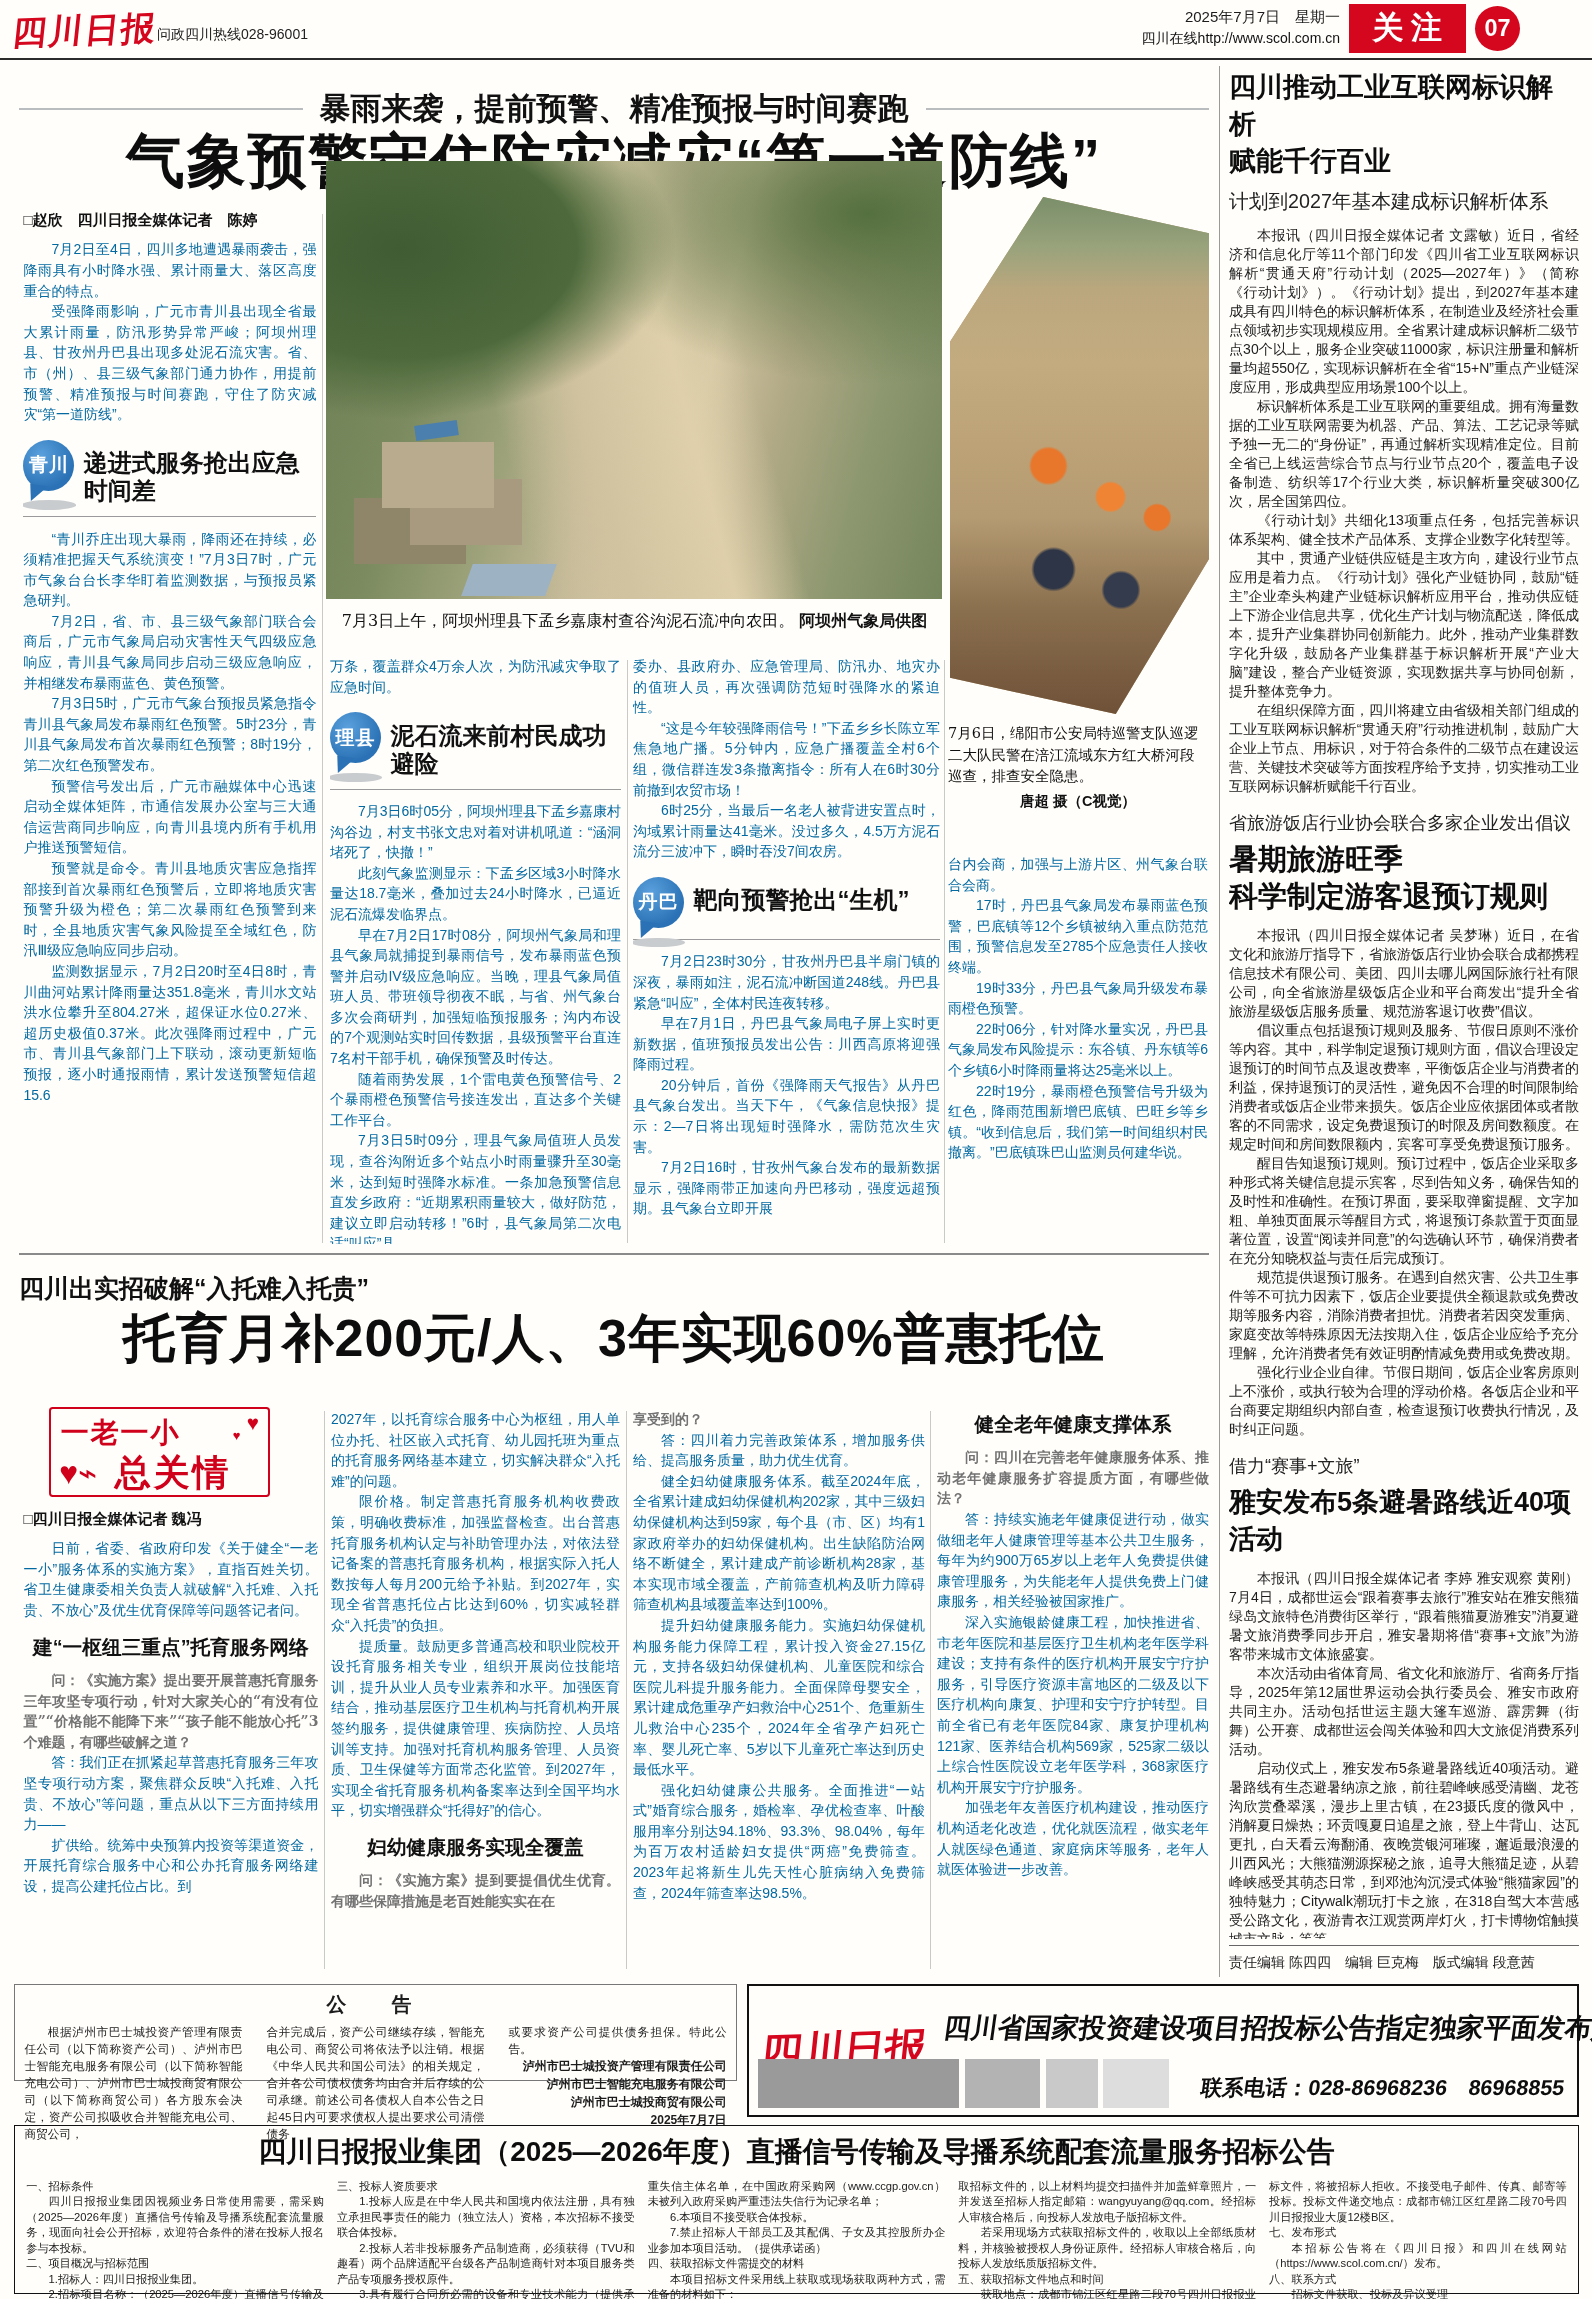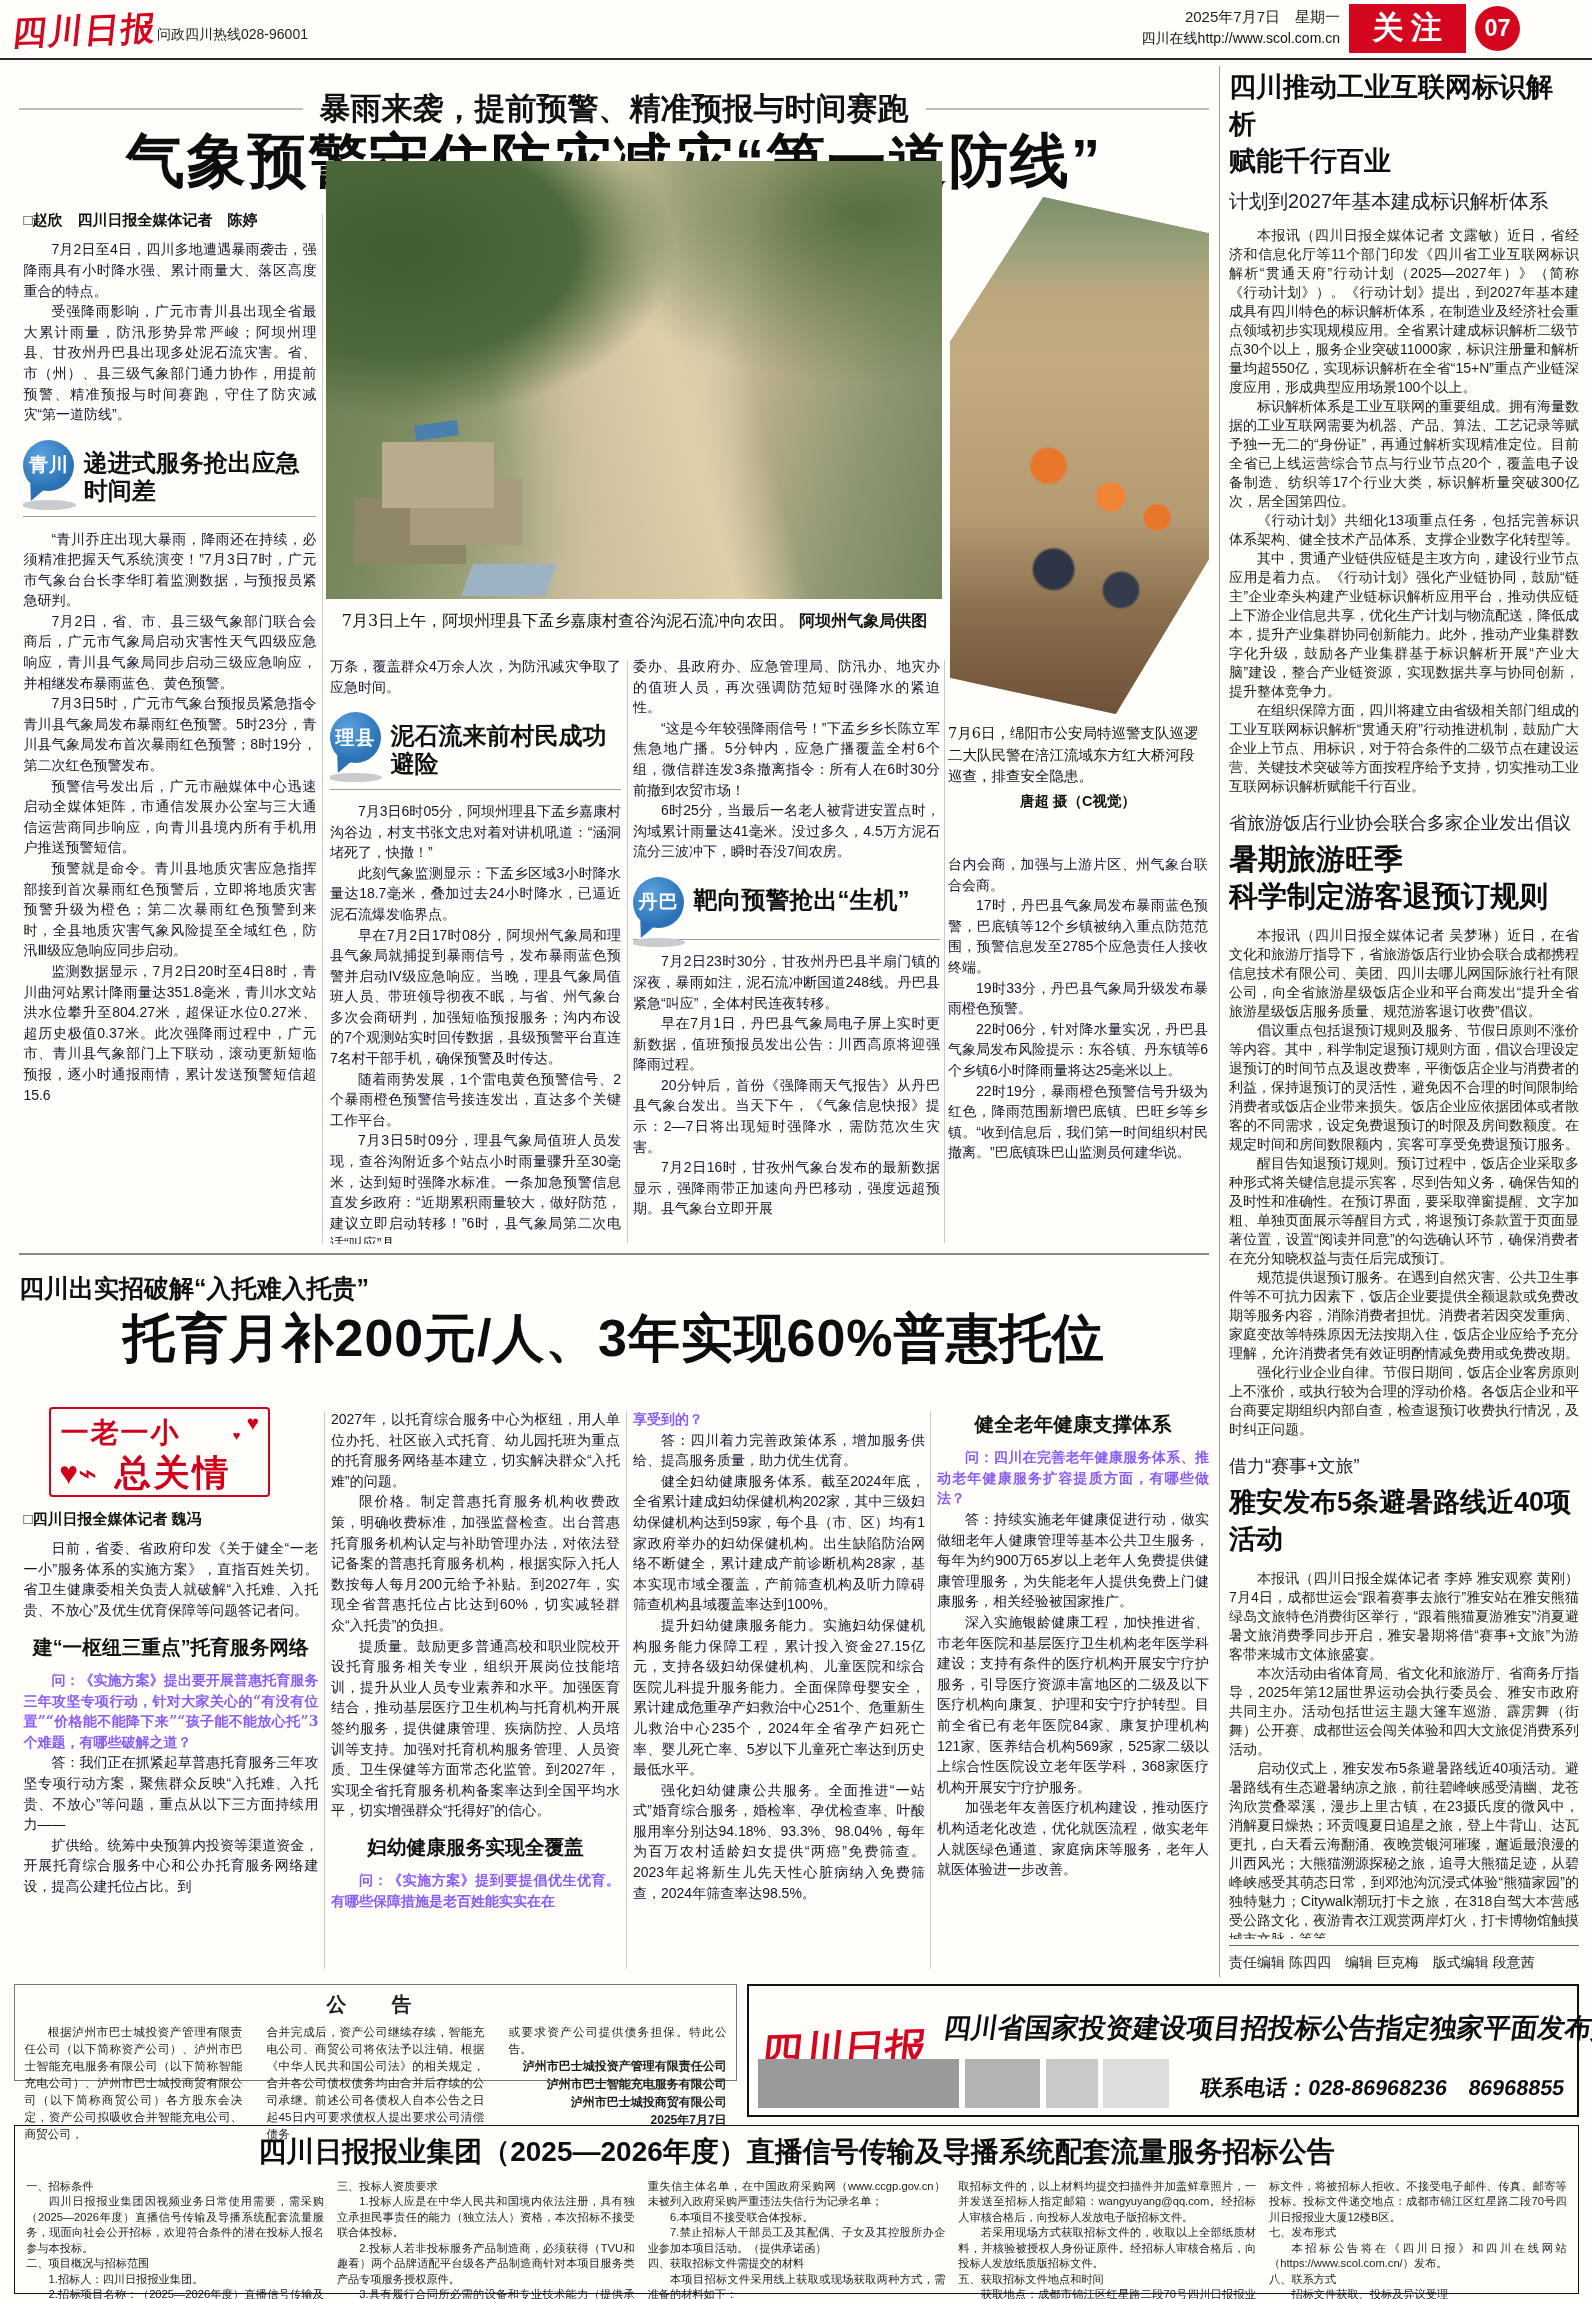--- a/index.html
+++ b/index.html
@@ -16,42 +16,42 @@
            display:flex;align-items:center;justify-content:center;padding-left:7.5px;}
   .pageno{background:#d5071e;color:#fff;border-radius:50%;font-size:23.4px;font-weight:bold;
           display:flex;align-items:center;justify-content:center;}
   .hdr-rule{background:#2b2b2b;}
   
   .kickerwrap{display:flex;align-items:center;gap:17px;}
   .kline{flex:1;height:2.8px;background:#b9bdc0;}
   .kicker{font-size:31px;font-weight:bold;color:#111;white-space:nowrap;}
   .bigtitle{font-size:59px;font-weight:900;text-align:center;letter-spacing:1.9px;color:#0d0d0d;}
   .col{overflow:hidden;}
-  .col p.para{margin:0;font-size:14px;line-height:20.6px;text-align:justify;text-indent:2em;color:#0f172a;}
+  .col p.para{margin:0;font-size:14px;line-height:20.6px;text-align:justify;text-indent:2em;color:#0369a1;}
   .col p.noind{text-indent:0;}
   .byline{font-size:15px;font-weight:bold;margin-bottom:9.4px;color:#111;}
   .pinrow{display:flex;align-items:flex-start;gap:9.4px;margin:15px 0 11.2px 0;border-bottom:0.9px solid #9a9a9a;padding-bottom:11.2px;}
   .pin{position:relative;flex:0 0 auto;width:51px;height:51px;border-radius:50%;
        background:radial-gradient(circle at 35% 30%,#5aa0dd,#2a72b5 70%);color:#fff;
        display:flex;align-items:center;justify-content:center;font-size:19px;font-weight:bold;letter-spacing:0.9px;}
   .pin::after{content:"";position:absolute;left:5.6px;bottom:-11.2px;width:0;height:0;
        border-left:3.7px solid transparent;border-right:15px solid transparent;border-top:17px solid #2a72b5;transform:rotate(8deg);}
   .pin::before{content:"";position:absolute;left:-1.9px;bottom:-19px;width:54px;height:9.4px;border-radius:50%;background:#c9ccce;}
   .subhead{font-size:24px;font-weight:bold;color:#111;line-height:28px;padding-top:9.4px;}
   .vrule{width:0.9px;background:#c9c9c5;}
   .photo{overflow:hidden;}
   .cap{font-family:"DejaVu Serif",serif;font-size:16px;text-align:center;color:#111;}
   .cap b{font-weight:bold;}
   .cap2{font-family:"DejaVu Serif",serif;font-size:14.5px;line-height:21.5px;text-align:left;color:#111;}
   .cap2 .credit{display:block;text-align:center;font-weight:bold;font-family:"Liberation Sans",sans-serif;margin-top:3.7px;}
   .sep{background:#8a8a8a;}
   
   .kicker2{font-size:25px;font-weight:bold;color:#111;}
   .bigtitle2{font-size:52px;font-weight:900;text-align:center;letter-spacing:0.9px;color:#0d0d0d;}
-  .col p.q{font-family:"DejaVu Serif",serif;font-weight:bold;color:#8b5cf6;}
+  .col p.q{font-family:"DejaVu Serif",serif;font-weight:bold;color:#737373;}
   .subhead2{font-size:19.7px;font-weight:bold;text-align:center;margin:13px 0 9.4px 0;color:#111;}
   .logobox{width:221px;height:90px;border:2.8px solid #d0021b;border-radius:3.7px;margin:1.9px 0 13px 26px;
            color:#d0021b;position:relative;padding:5.6px 9.4px;box-sizing:border-box;}
   .lb1{font-size:28px;font-weight:bold;letter-spacing:1.9px;}
   .lb2{font-size:36px;font-weight:900;letter-spacing:2.8px;margin-left:54px;margin-top:-3.7px;}
   .lbheart{position:absolute;font-size:20.6px;}
   .lbekg{position:absolute;left:7.5px;top:45px;font-size:32px;}
   
   .sb{overflow:hidden;}
   .sb p.para{margin:0;font-size:14px;line-height:19px;text-align:justify;text-indent:2em;color:#1c1c1c;}

